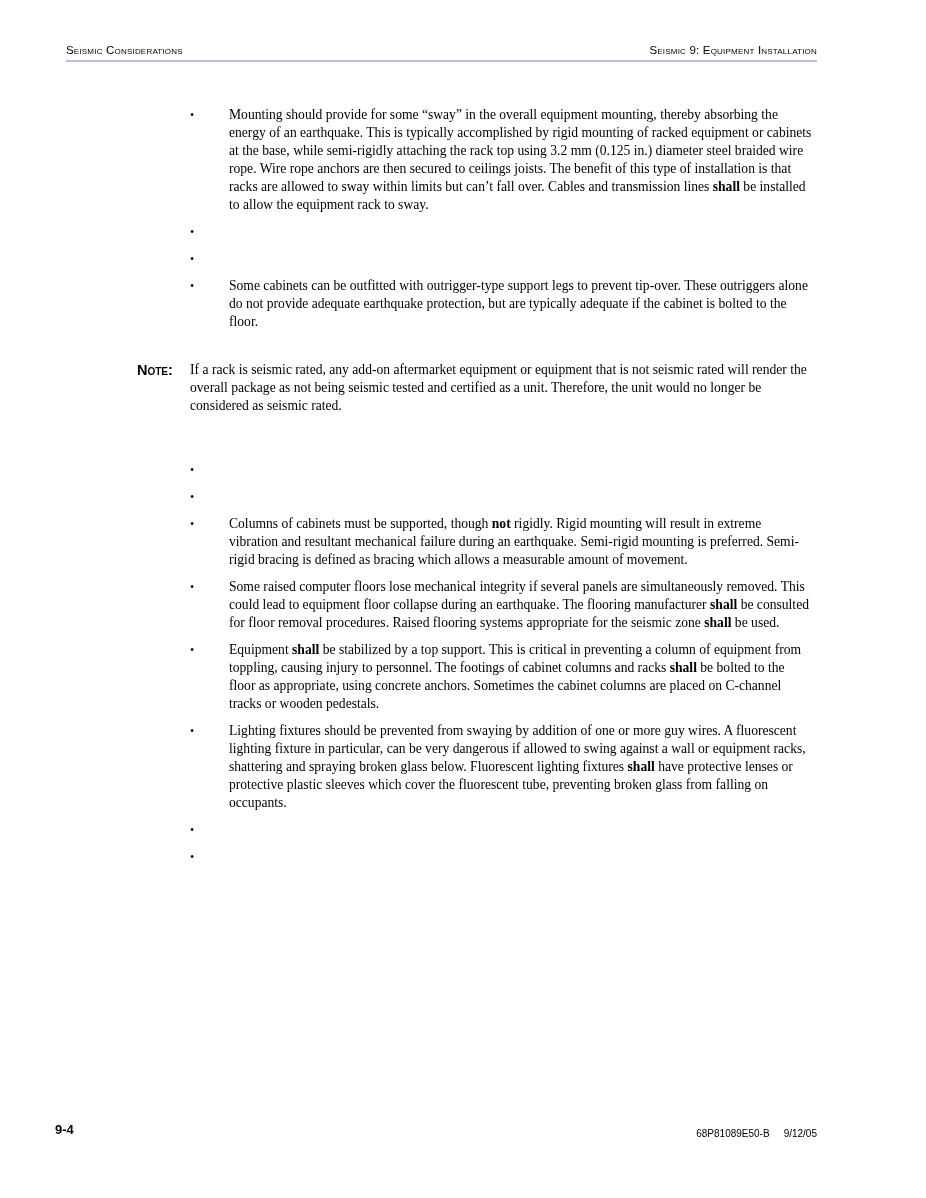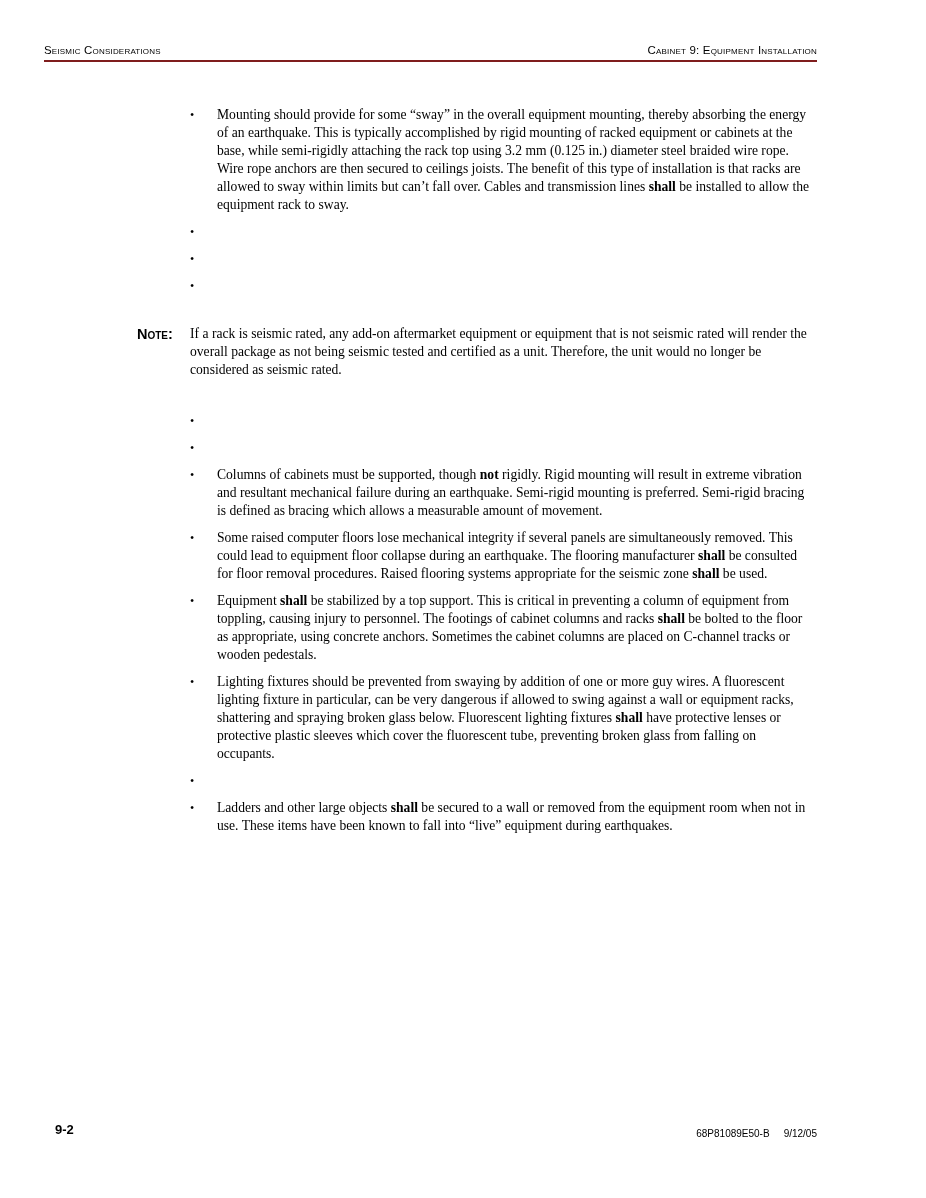--- a/index.html
+++ b/index.html
@@ -13,27 +13,27 @@
     height: 1198px;
     background: #ffffff;
     color: #000000;
     font-family: "Liberation Serif", serif;
     overflow: hidden;
   }
 
   
   .header {
     position: absolute;
-    left: 44px;
+    left: 66px;
     right: 109px;
     top: 44px;
     display: flex;
     justify-content: space-between;
     align-items: flex-end;
-    border-bottom: 2px solid #7f1d1d;
+    border-bottom: 2px solid #c4b5fd;
     padding-bottom: 4px;
     font-family: "Liberation Sans", sans-serif;
     font-variant: small-caps;
     font-size: 11.5px;
     letter-spacing: 0.2px;
   }
 
   
   .content {
     position: absolute;
@@ -56,30 +56,31 @@
     margin-bottom: 9px;
   }
   .bullet-marker {
     width: 27px;
     flex-shrink: 0;
     font-size: 12px;
     line-height: 18px;
   }
   .bullet-text {
     flex: 1;
+    margin-left: 12px;
   }
   .bullet-text b, .note-text b {
     font-weight: bold;
   }
 
   
   .note-block {
     display: flex;
     margin-top: 30px;
-    margin-bottom: 33px;
+    margin-bottom: 46px;
     justify-content: center;
   }
   .note-label {
     width: 53px;
     flex-shrink: 0;
     font-family: "Liberation Sans", sans-serif;
     font-weight: bold;
     font-variant: small-caps;
     font-size: 14.5px;
     line-height: 18px;
@@ -107,38 +108,39 @@
     gap: 14px;
   }
 </style>
 </head>
 <body>
 
 <div class="page">
 
   <div class="header">
     <span>Seismic Considerations</span>
-    <span>Cabinet 9: Equipment Installation</span>
+    <span>Seismic 9: Equipment Installation</span>
   </div>
 
   <div class="content">
 
     <ul class="bullets" id="bullets-top">
         <li class="bullet-item">
           <span class="bullet-marker">•</span>
           <span class="bullet-text">Mounting should provide for some “sway” in the overall equipment mounting, thereby absorbing the energy of an earthquake. This is typically accomplished by rigid mounting of racked equipment or cabinets at the base, while semi-rigidly attaching the rack top using 3.2 mm (0.125 in.) diameter steel braided wire rope. Wire rope anchors are then secured to ceilings joists. The benefit of this type of installation is that racks are allowed to sway within limits but can’t fall over. Cables and transmission lines <b>shall</b> be installed to allow the equipment rack to sway.</span>
         </li>
         <li class="bullet-item">
           <span class="bullet-marker">•</span>
         </li>
         <li class="bullet-item">
           <span class="bullet-marker">•</span>
         </li>
         <li class="bullet-item">
           <span class="bullet-marker">•</span>
+          <span class="bullet-text">Some cabinets can be outfitted with outrigger-type support legs to prevent tip-over. These outriggers alone do not provide adequate earthquake protection, but are typically adequate if the cabinet is bolted to the floor.</span>
         </li>
       </ul>
 
     <div class="note-block">
       <span class="note-label">Note:</span>
       <span class="note-text">If a rack is seismic rated, any add-on aftermarket equipment or equipment that is not seismic rated will render the overall package as not being seismic tested and certified as a unit. Therefore, the unit would no longer be considered as seismic rated.</span>
     </div>
 
     <ul class="bullets" id="bullets-bottom">
         <li class="bullet-item">
@@ -161,26 +163,25 @@
         </li>
         <li class="bullet-item">
           <span class="bullet-marker">•</span>
           <span class="bullet-text">Lighting fixtures should be prevented from swaying by addition of one or more guy wires. A fluorescent lighting fixture in particular, can be very dangerous if allowed to swing against a wall or equipment racks, shattering and spraying broken glass below. Fluorescent lighting fixtures <b>shall</b> have protective lenses or protective plastic sleeves which cover the fluorescent tube, preventing broken glass from falling on occupants.</span>
         </li>
         <li class="bullet-item">
           <span class="bullet-marker">•</span>
         </li>
         <li class="bullet-item">
           <span class="bullet-marker">•</span>
-          <span class="bullet-text">Ladders and other large objects <b>shall</b> be secured to a wall or removed from the equipment room when not in use. These items have been known to fall into “live” equipment during earthquakes.</span>
         </li>
       </ul>
 
   </div>
 
-  <div class="footer-left">9-2</div>
+  <div class="footer-left">9-4</div>
 
   <div class="footer-right">
     <span>68P81089E50-B</span>
     <span>9/12/05</span>
   </div>
 
 </div>
 
 </body></html>

